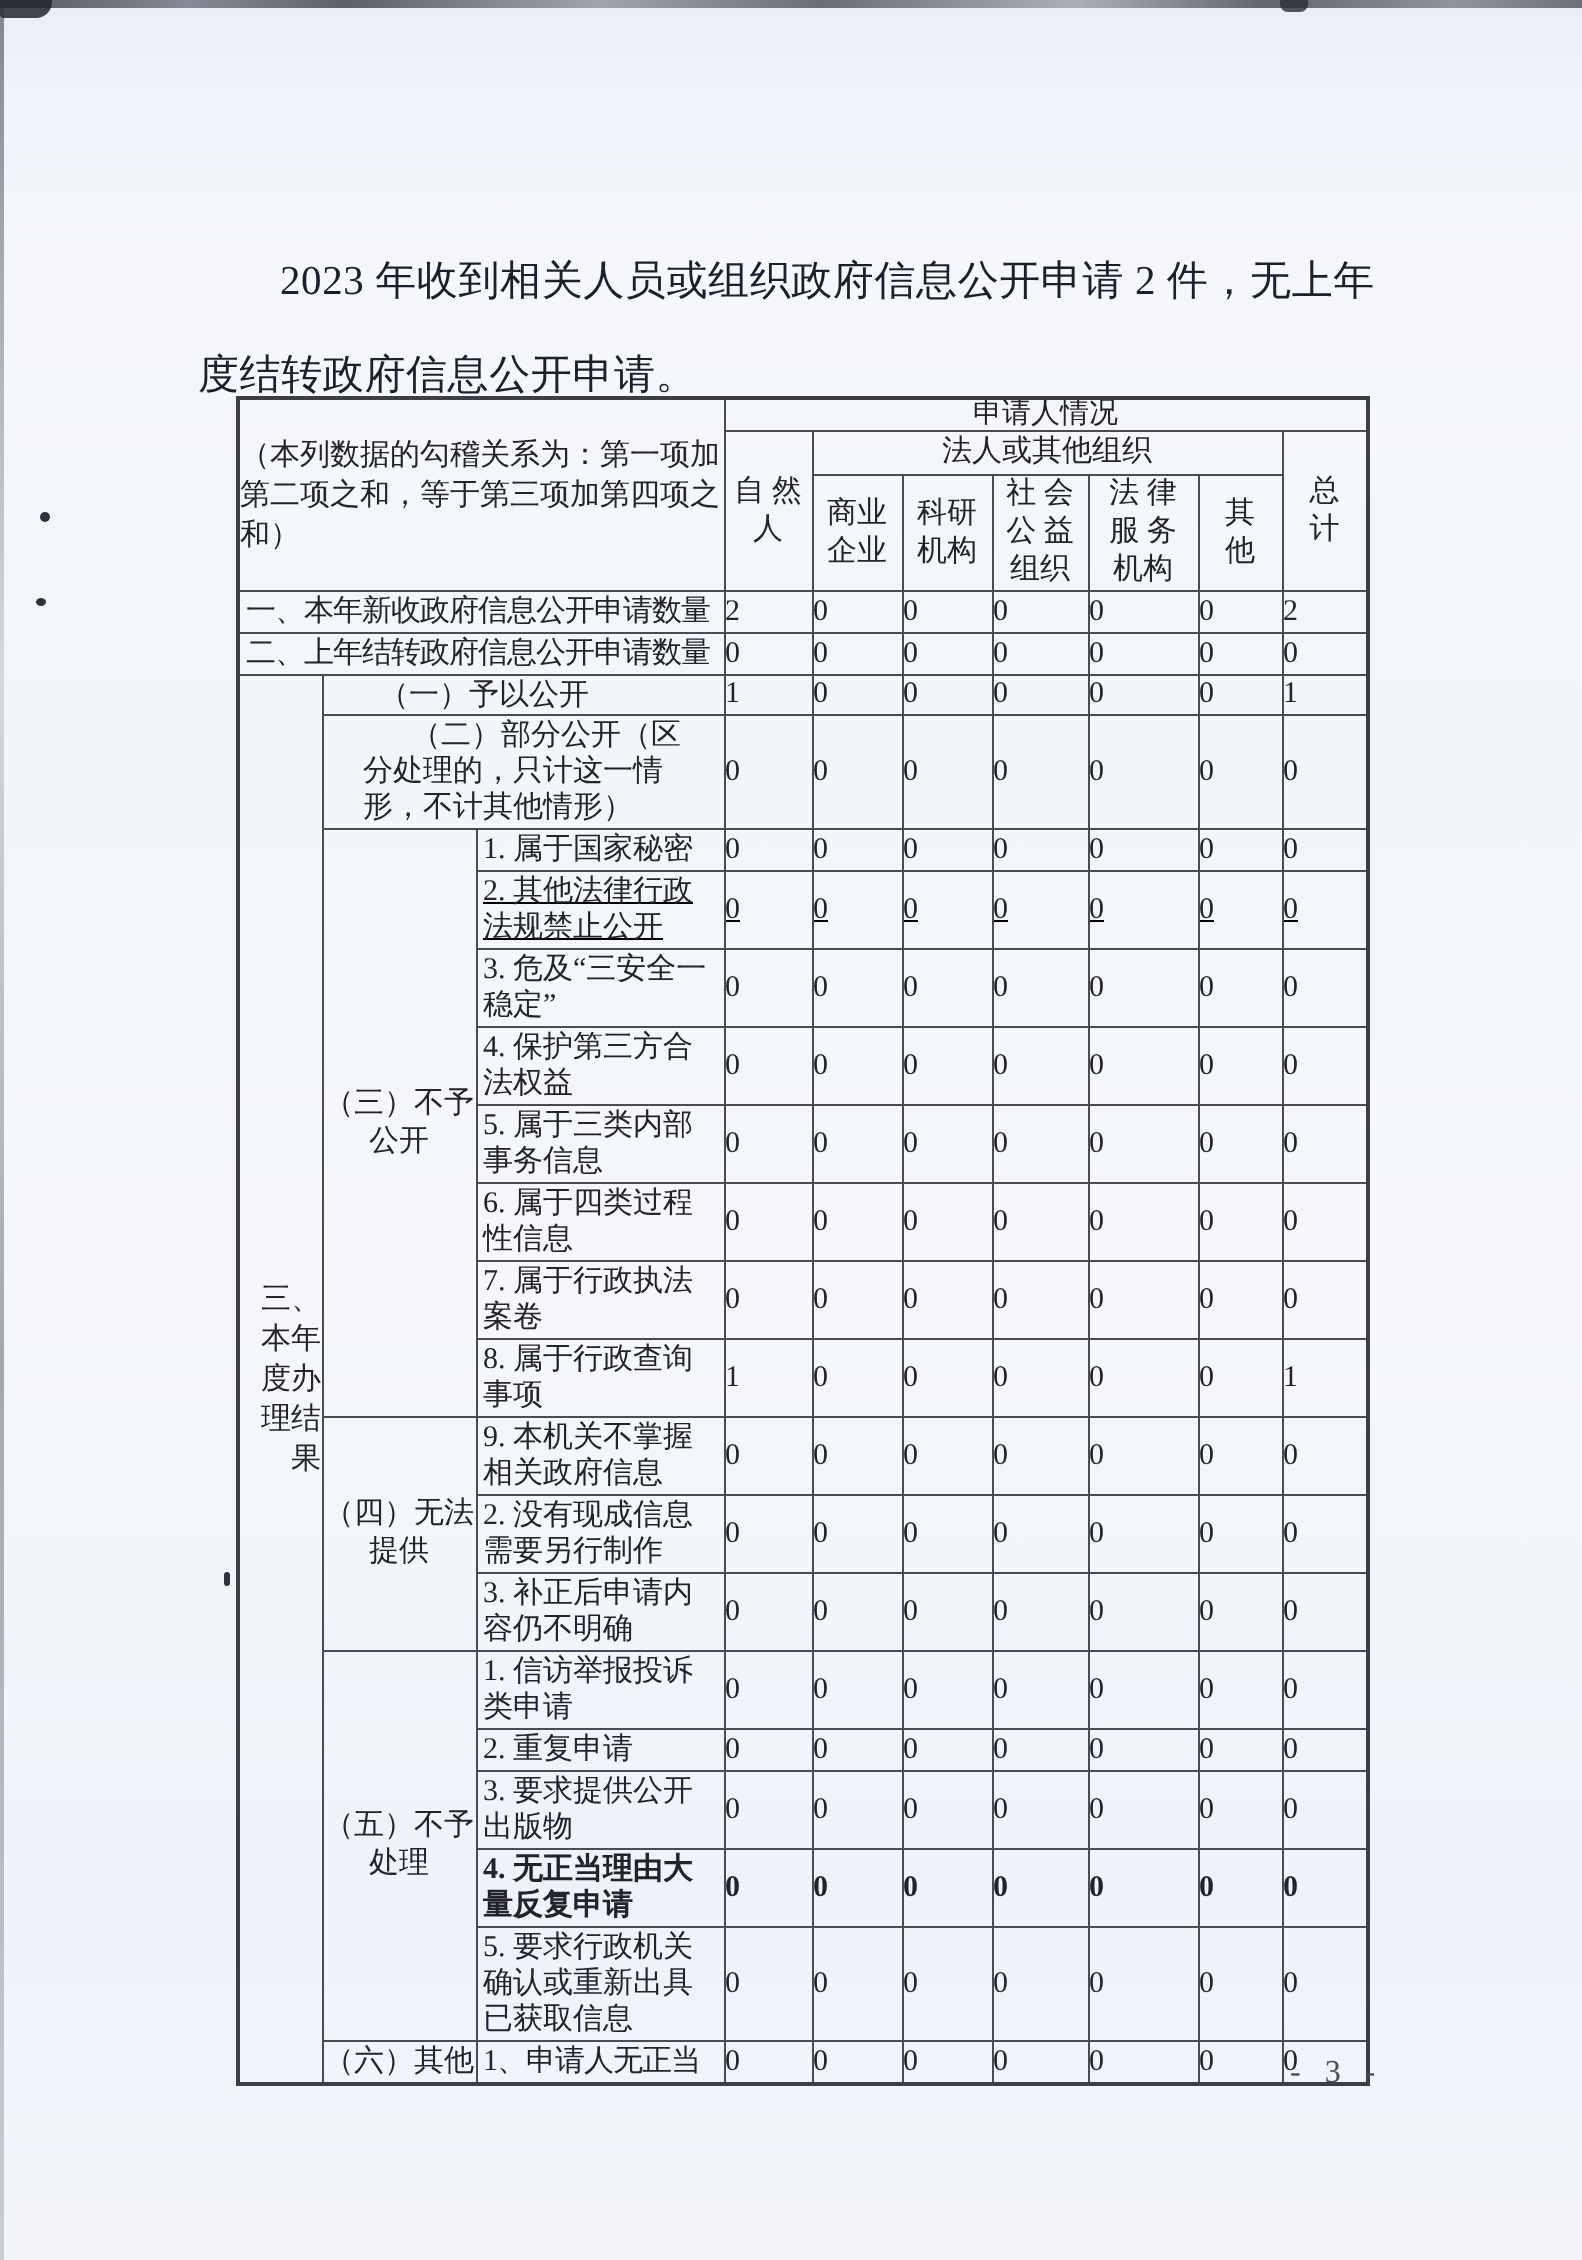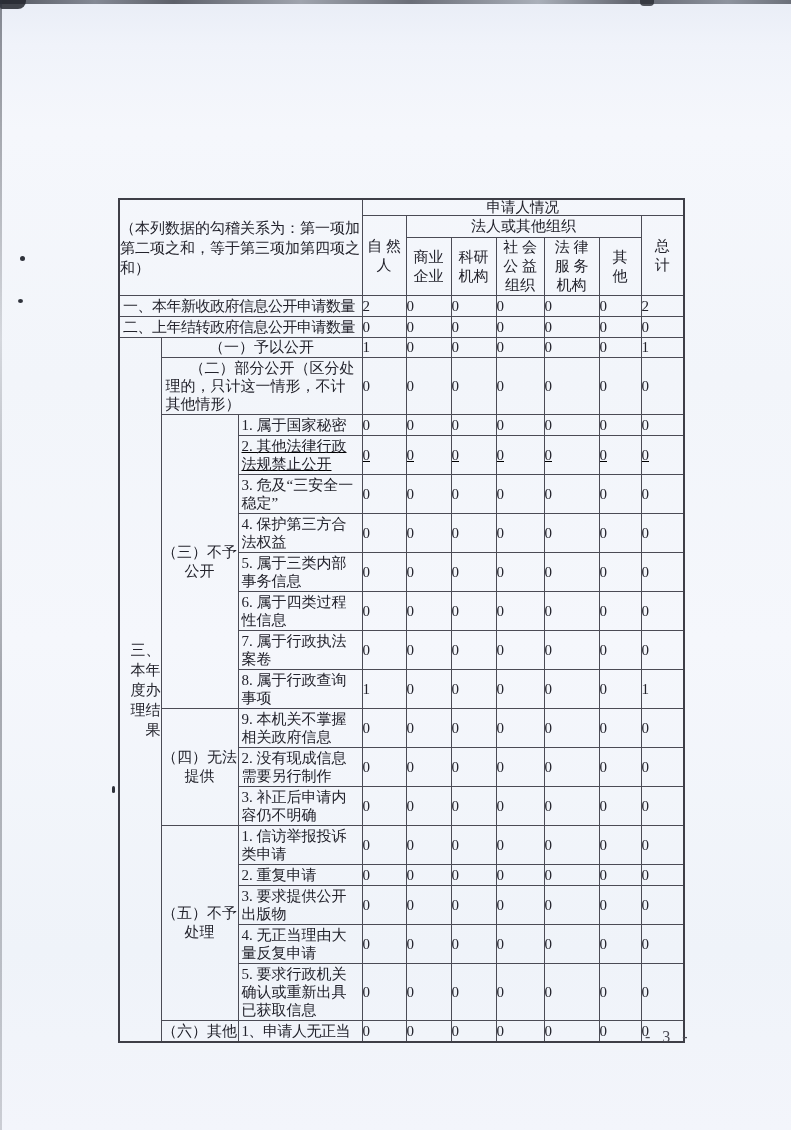--- a/index.html
+++ b/index.html
@@ -45,22 +45,22 @@
   tr.h2{height:22px;}
   tr.h3{height:56px;}
   .corner{vertical-align:top;text-align:left;padding:2px 3px 0 3px;font-size:14.5px;line-height:20px;}
   .hdr{text-align:center;line-height:19px;margin-top:15px;}
   tr.h1 .hdr{font-size:14.5px;line-height:15px;}
   .pre{white-space:pre-line;}
   .vtop{vertical-align:top;padding-top:3px;}
   .section-label{text-align:right;line-height:20px;padding:0 4px;}
   .group-label{text-align:center;line-height:19px;}
   .row-label.l{text-align:left;padding:1px 2px 1px 3px;line-height:18px;}
-  .row-label.c{text-align:center;}
-  .row-label.ind{text-indent:1.6em;padding:1px 4px;}
+  .row-label.c{text-align:left;padding-left:28px;}
+  .row-label.ind{text-indent:1.6em;padding:1px 20px;}
   .row-label.nw{white-space:nowrap;letter-spacing:-.5px;}
   .val{text-align:left;padding-left:10px;}
 
   .page-number{
     position:absolute;left:645px;top:1028px;
     font-size:16px;color:#4b4b55;letter-spacing:4px;
   }
 </style>
 </head>
 <body>
@@ -68,20 +68,21 @@
 <div class="page">
 
   <div class="scan-top"></div>
   <div class="scan-corner"></div>
   <div class="scan-blob"></div>
   <div class="scan-left"></div>
   <div class="dot dot1"></div>
   <div class="dot dot2"></div>
   <div class="dot dot3"></div>
 
+  <p class="intro">2023 年收到相关人员或组织政府信息公开申请 2 件，无上年度结转政府信息公开申请。</p>
 
   <table class="report-table">
     <colgroup>
       <col style="width:42px">
         <col style="width:77px">
         <col style="width:124px">
       <col style="width:44px">
         <col style="width:45px">
         <col style="width:45px">
       <col style="width:48px">
@@ -297,21 +298,21 @@
         <tr style="height: 37px;">
           <td class="row-label l" colspan="1">3. 要求提供公开出版物</td>
           <td class="val">0</td>
           <td class="val">0</td>
           <td class="val">0</td>
           <td class="val">0</td>
           <td class="val">0</td>
           <td class="val">0</td>
           <td class="val">0</td>
         </tr>
-        <tr style="height: 37px;">
+        <tr style="height: 37px; font-weight: bold;">
           <td class="row-label l" colspan="1">4. 无正当理由大量反复申请</td>
           <td class="val">0</td>
           <td class="val">0</td>
           <td class="val">0</td>
           <td class="val">0</td>
           <td class="val">0</td>
           <td class="val">0</td>
           <td class="val">0</td>
         </tr>
         <tr style="height: 54px;">

